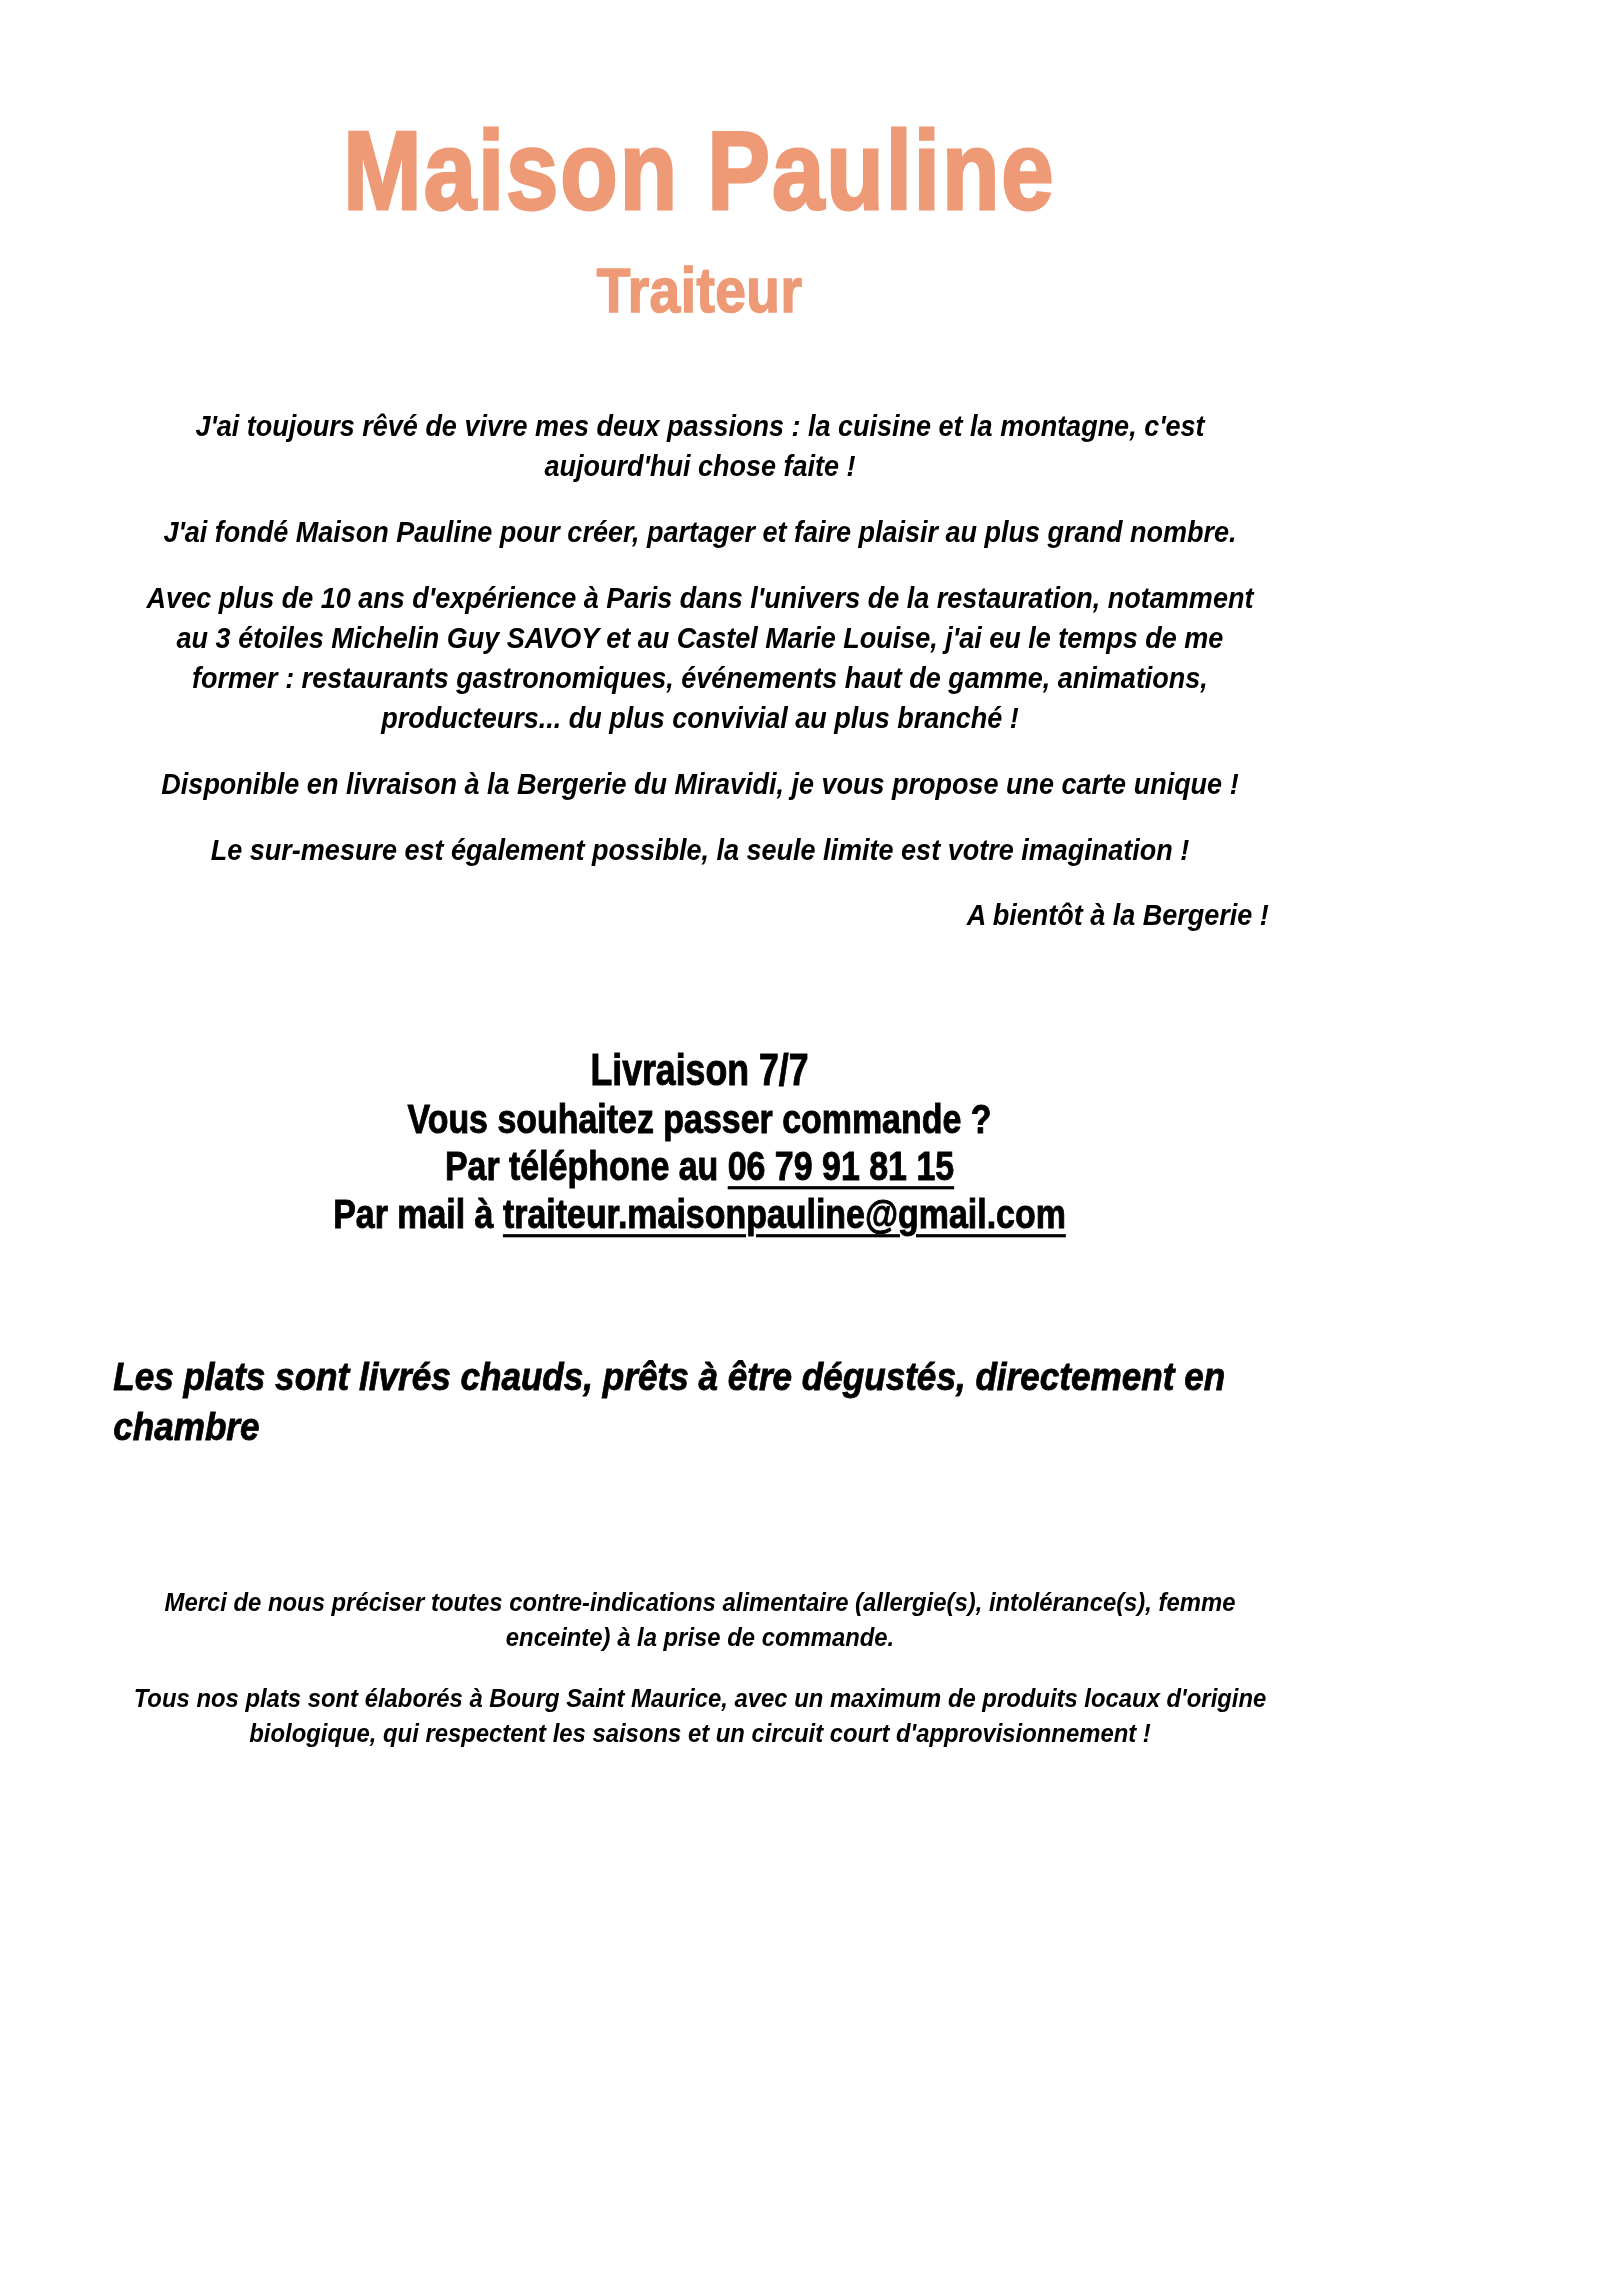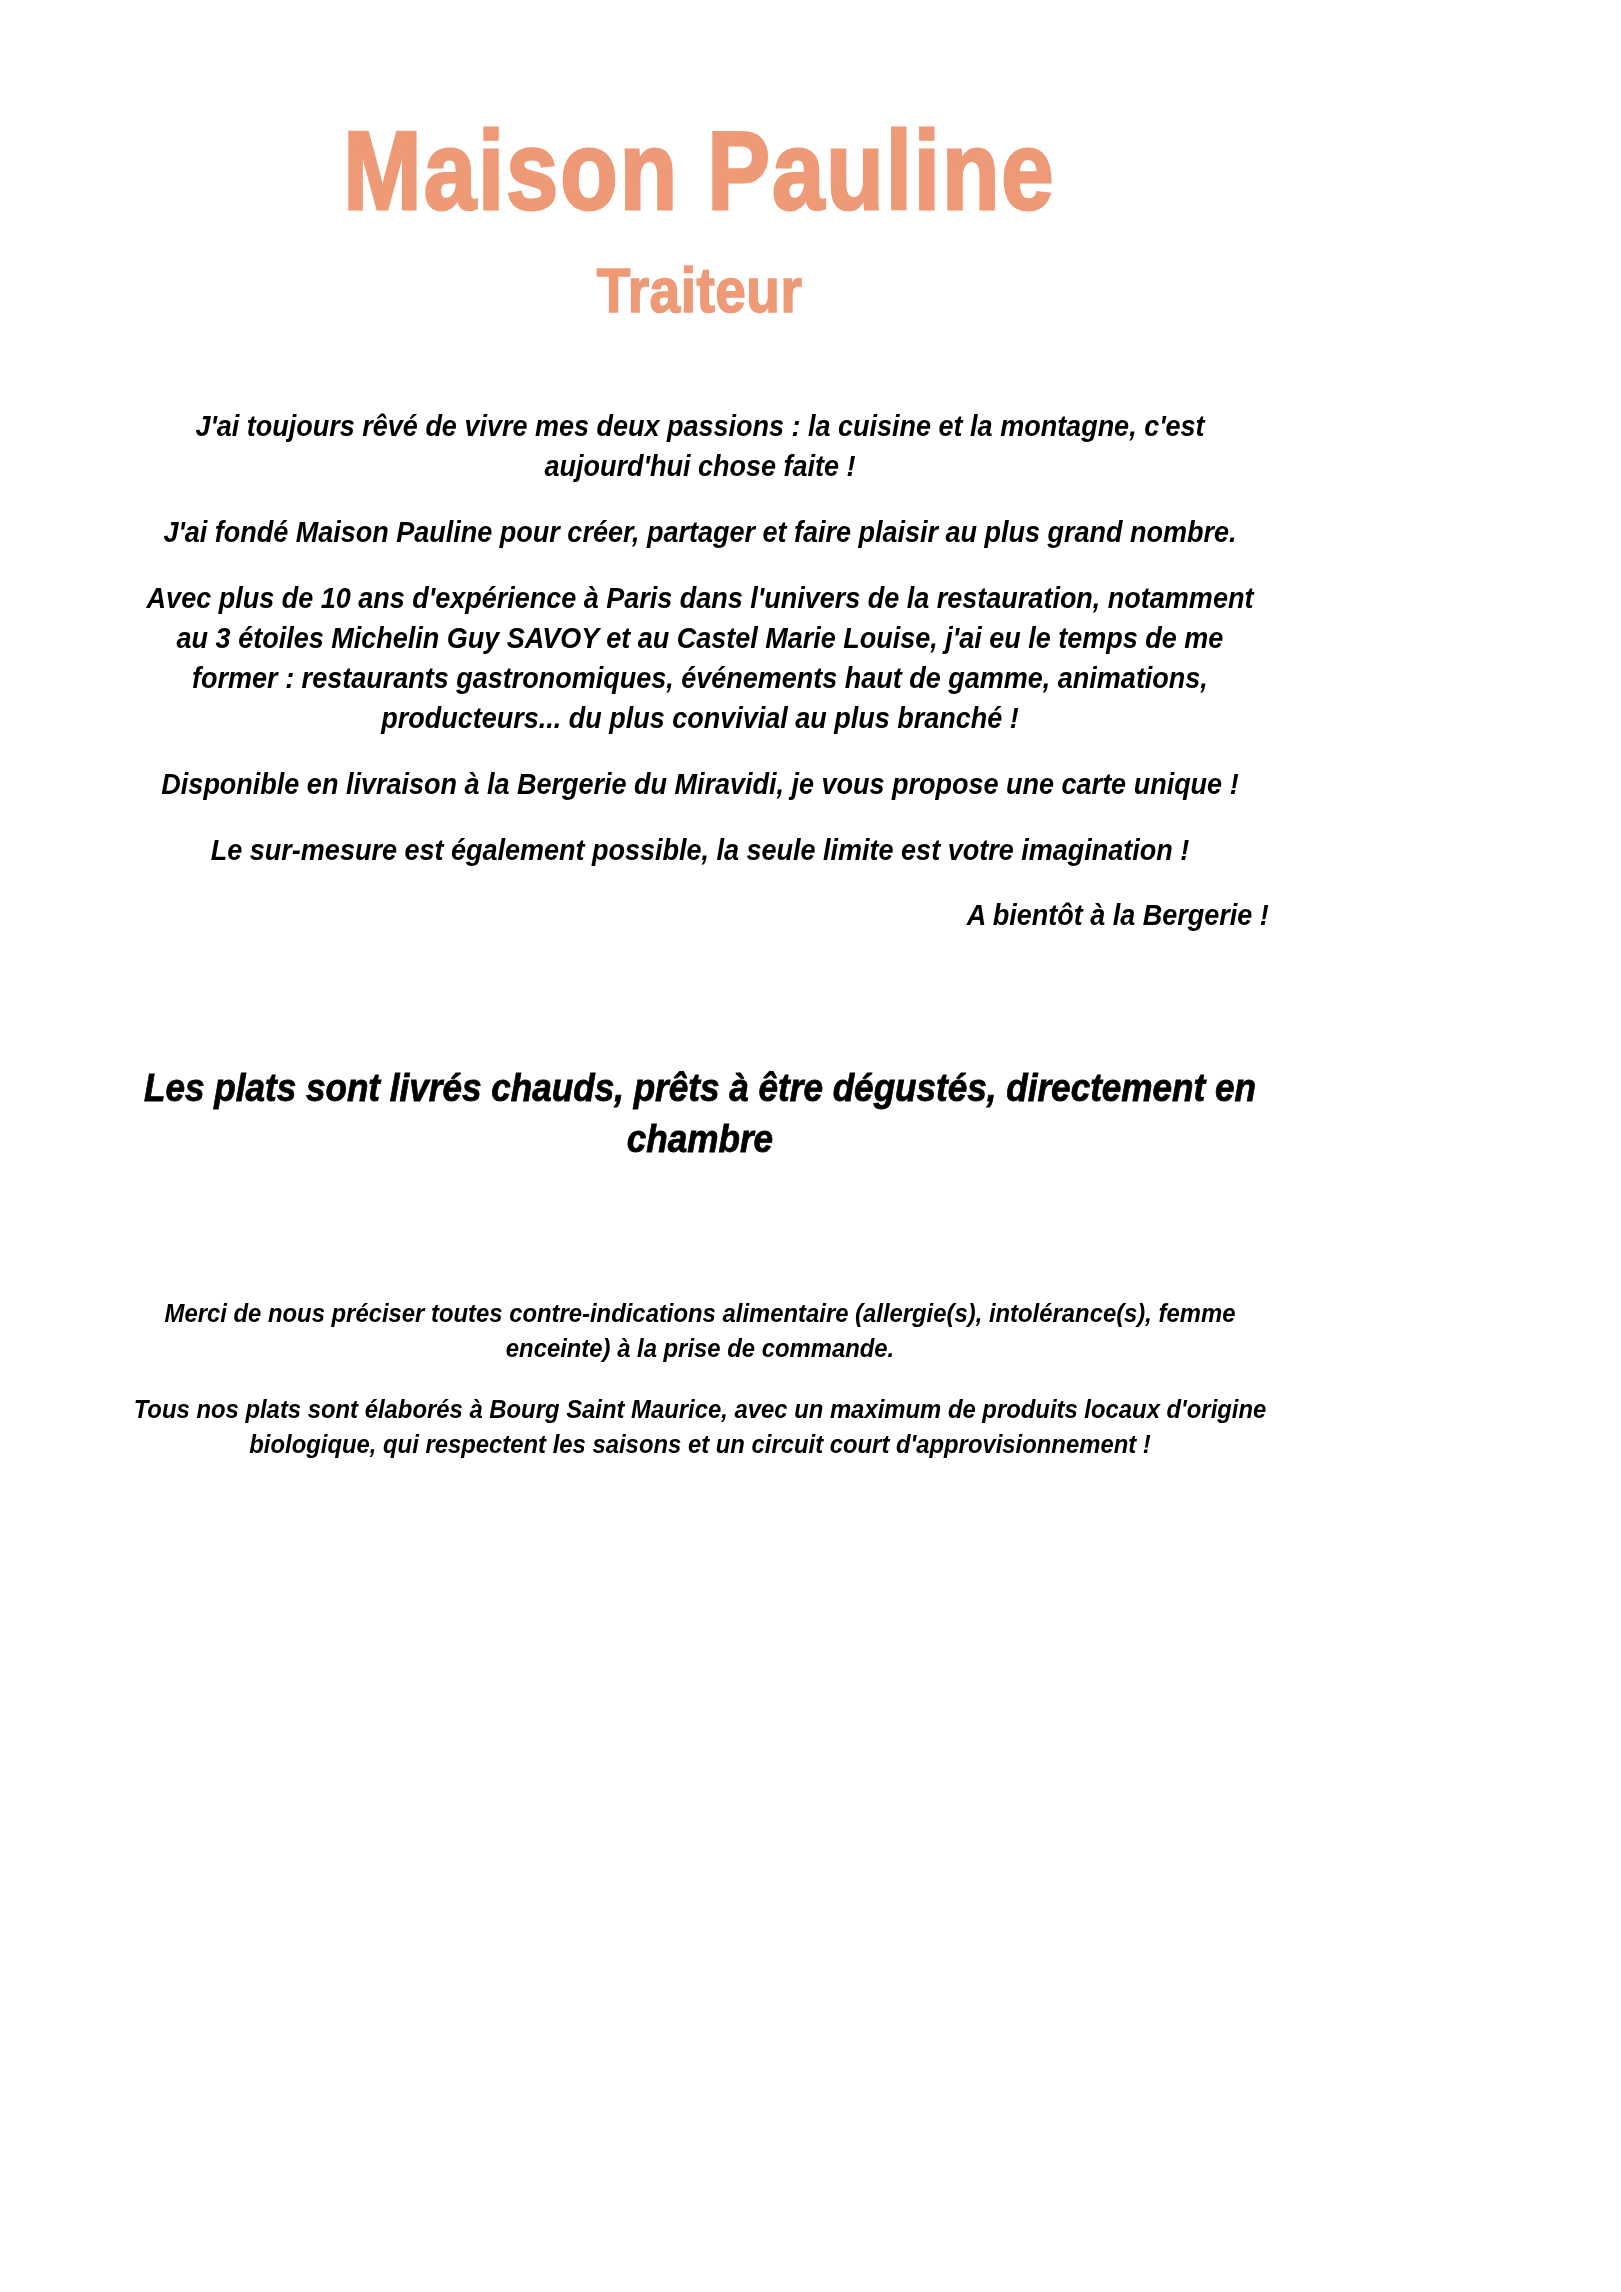--- a/index.html
+++ b/index.html
@@ -115,24 +115,23 @@
     line-height: 1.2;
     color: #000000;
     margin: 0;
     transform: scaleX(0.87) scaleY(1.06);
     transform-origin: center;
     -webkit-text-stroke: 0.9px #000;
   }
 
   
   .notice {
-    margin: 2px auto;
+    margin: 12px auto;
     padding-top: 102px;
     width: 1304px;
-    text-align: center;
   }
   .notice p {
     margin: 0;
     font-family: "Liberation Sans Narrow", "Liberation Sans", "DejaVu Sans", sans-serif;
     font-style: italic;
     font-weight: 700;
     font-size: 39px;
     line-height: 1.3;
     color: #000000;
     transform: scaleX(0.9);
@@ -171,20 +170,26 @@
 
   <div class="intro">
     <p>J'ai toujours rêvé de vivre mes deux passions : la cuisine et la montagne, c'est aujourd'hui chose faite !</p>
     <p>J'ai fondé Maison Pauline pour créer, partager et faire plaisir au plus grand nombre.</p>
     <p>Avec plus de 10 ans d'expérience à Paris dans l'univers de la restauration, notamment au 3 étoiles Michelin Guy SAVOY et au Castel Marie Louise, j'ai eu le temps de me former : restaurants gastronomiques, événements haut de gamme, animations, producteurs... du plus convivial au plus branché !</p>
     <p>Disponible en livraison à la Bergerie du Miravidi, je vous propose une carte unique !</p>
     <p>Le sur-mesure est également possible, la seule limite est votre imagination !</p>
     <p class="align-right">A bientôt à la Bergerie !</p>
   </div>
 
+  <div class="order-block">
+    <p class="line big">Livraison 7/7</p>
+    <p class="line">Vous souhaitez passer commande ?</p>
+    <p class="line"><span>Par téléphone au </span><span class="hl">06 79 91 81 15</span></p>
+    <p class="line"><span>Par mail à </span><span class="hl">traiteur.maisonpauline@gmail.com</span></p>
+  </div>
 
 
   <div class="notice">
     <p>Les plats sont livrés chauds, prêts à être dégustés, directement en chambre</p>
   </div>
 
   <div class="footnotes">
     <p>Merci de nous préciser toutes contre-indications alimentaire (allergie(s), intolérance(s), femme enceinte) à la prise de commande.</p>
     <p>Tous nos plats sont élaborés à Bourg Saint Maurice, avec un maximum de produits locaux d'origine biologique, qui respectent les saisons et un circuit court d'approvisionnement !</p>
   </div>

